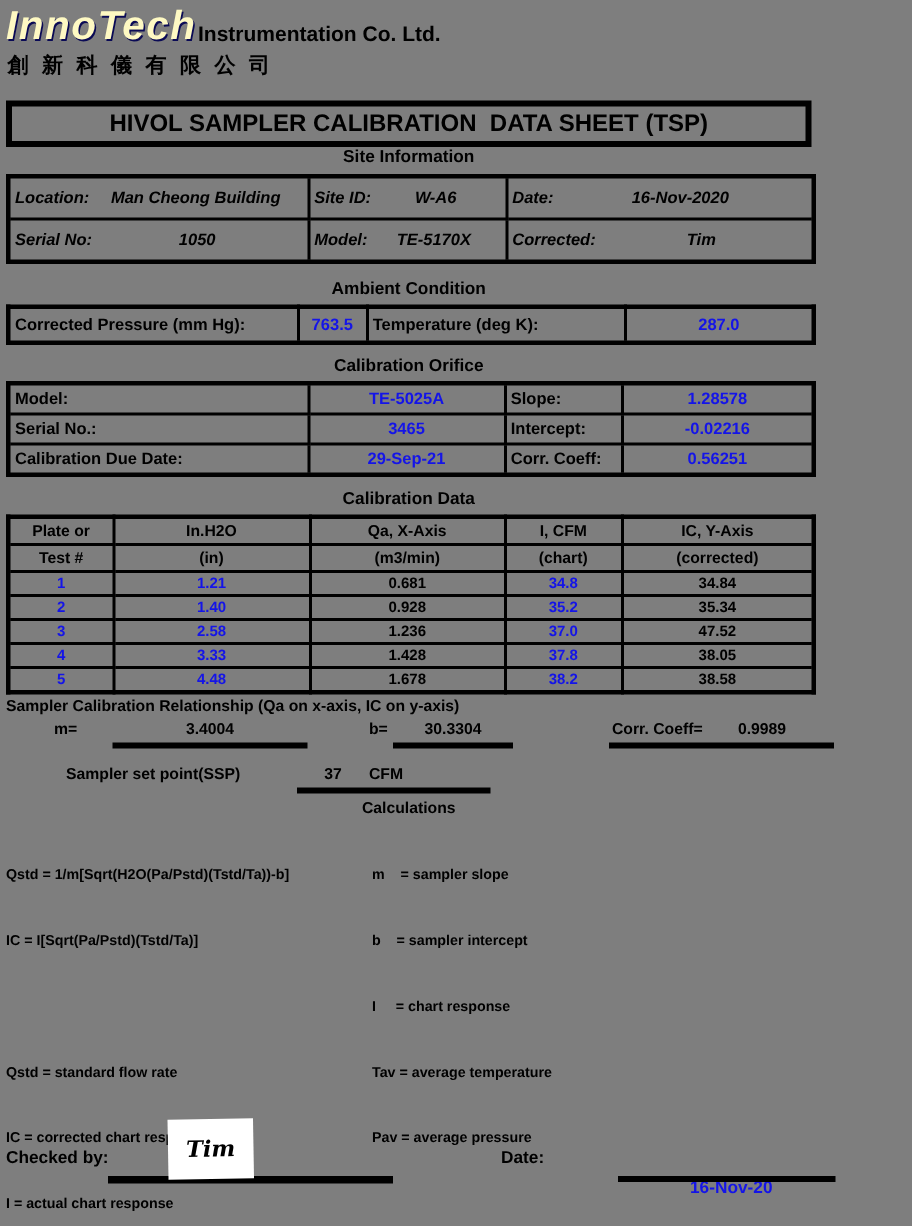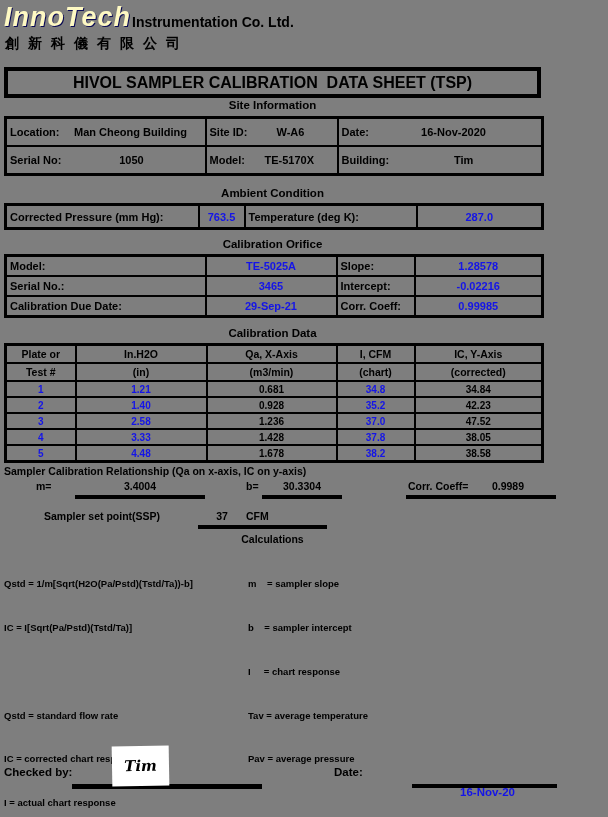--- a/index.html
+++ b/index.html
@@ -27,21 +27,21 @@
     display:flex;align-items:center;justify-content:center;
     font-size:16px;white-space:pre;
   }
   table{border-collapse:collapse;table-layout:fixed;position:absolute;}
   table,tr,td{background:transparent;}
   table{border:3px solid #000;}
   td{border:2px solid #000;padding:0 3px;font-size:11px;overflow:hidden;white-space:nowrap;}
   .lblval{display:flex;align-items:center;height:100%;}
   .lbl{flex:none;}
   .val{flex:1;text-align:center;}
-  #site-table{left:4px;top:116px;width:537px;}
+  #site-table{left:4px;top:116px;width:537px;font-style:italic;}
   #site-table td{height:26px;}
   #ambient-table{left:4px;top:203px;width:537px;}
   #ambient-table td{height:21px;}
   #orifice-table{left:4px;top:254px;width:537px;}
   #orifice-table td{height:18px;}
   #caldata-table{left:4px;top:343px;width:537px;}
   #caldata-table td{text-align:center;padding:0 2px;font-size:10.5px;}
   #caldata-table .hdr td{height:16px;}
   #caldata-table .datarow td{height:14px;font-size:10px;}
   .vcell{text-align:center;}
@@ -110,21 +110,21 @@
             </div>
       </td>
       <td>
         <div class="lblval">
               <span class="lbl">Model:</span>
               <span class="val">TE-5170X</span>
             </div>
       </td>
       <td>
         <div class="lblval">
-              <span class="lbl">Building:</span>
+              <span class="lbl">Corrected:</span>
               <span class="val">Tim</span>
             </div>
       </td>
     </tr>
   </tbody>
     </table>
 
   <div class="abs heading" style="top:187px">Ambient Condition</div>
   <table id="ambient-table">
     <colgroup>
@@ -161,21 +161,21 @@
     <tr>
       <td>Serial No.:</td>
       <td class="vcell blu">3465</td>
       <td>Intercept:</td>
       <td class="vcell blu">-0.02216</td>
     </tr>
     <tr>
       <td>Calibration Due Date:</td>
       <td class="vcell blu">29-Sep-21</td>
       <td>Corr. Coeff:</td>
-      <td class="vcell blu">0.99985</td>
+      <td class="vcell blu">0.56251</td>
     </tr>
   </tbody>
     </table>
 
   <div class="abs heading" style="top:327px">Calibration Data</div>
   <table id="caldata-table">
     <colgroup>
         <col style="width:70px">
         <col style="width:131px">
         <col style="width:130px">
@@ -202,21 +202,21 @@
       <td class="blu">1.21</td>
       <td>0.681</td>
       <td class="blu">34.8</td>
       <td>34.84</td>
     </tr>
     <tr class="datarow">
       <td class="blu">2</td>
       <td class="blu">1.40</td>
       <td>0.928</td>
       <td class="blu">35.2</td>
-      <td>42.23</td>
+      <td>35.34</td>
     </tr>
     <tr class="datarow">
       <td class="blu">3</td>
       <td class="blu">2.58</td>
       <td>1.236</td>
       <td class="blu">37.0</td>
       <td>47.52</td>
     </tr>
     <tr class="datarow">
       <td class="blu">4</td>

